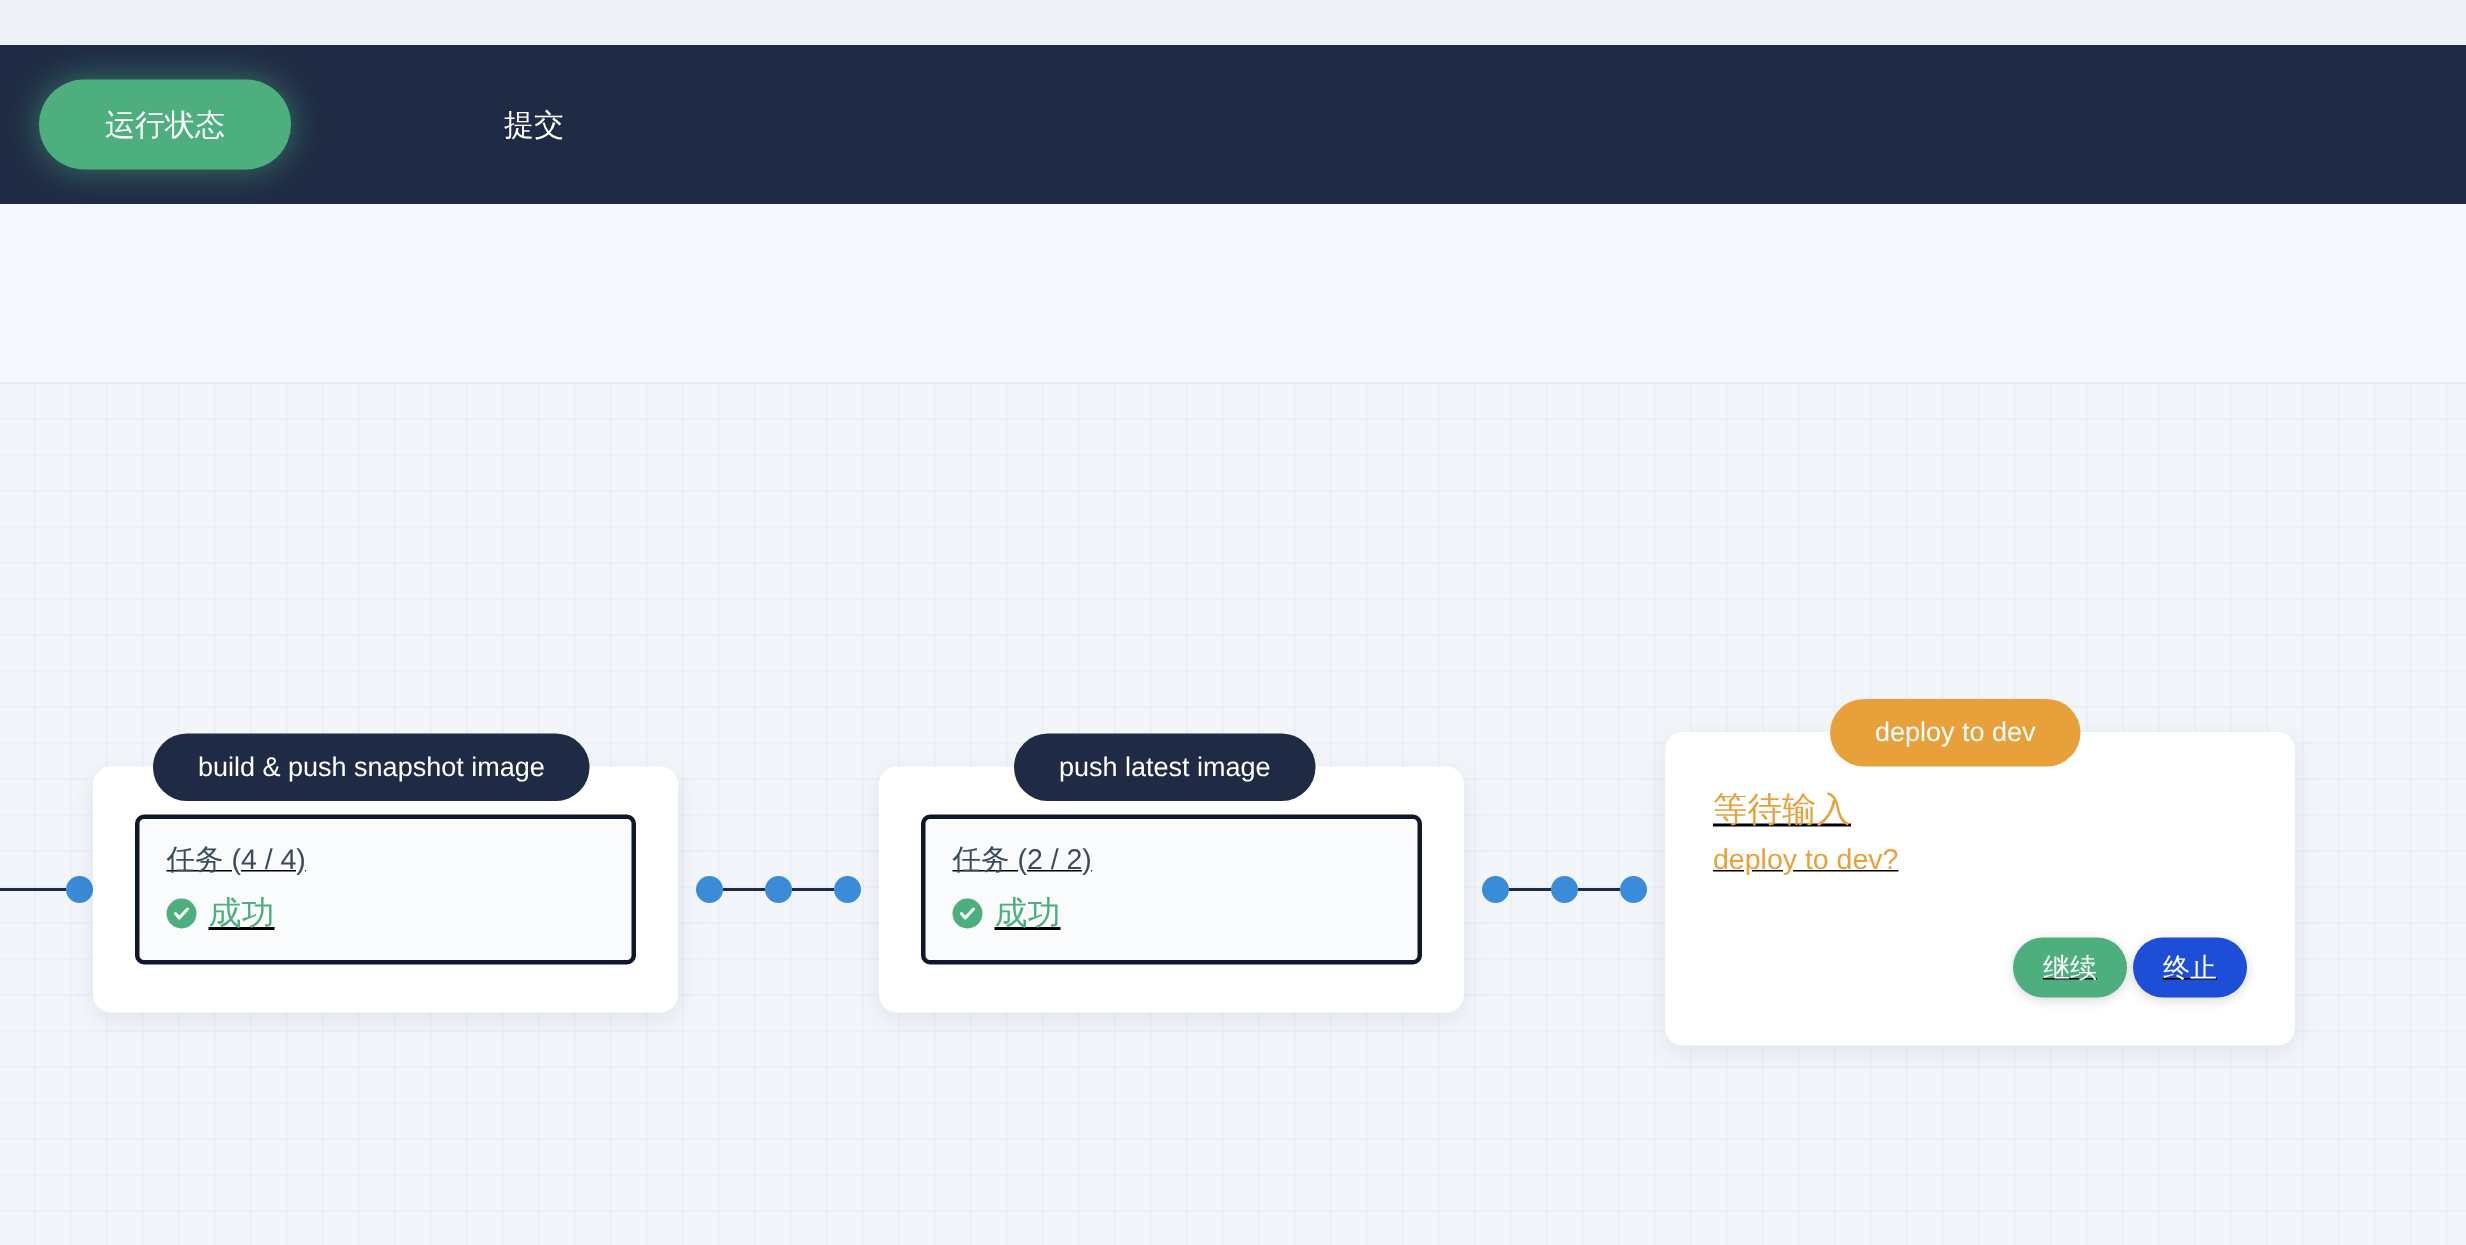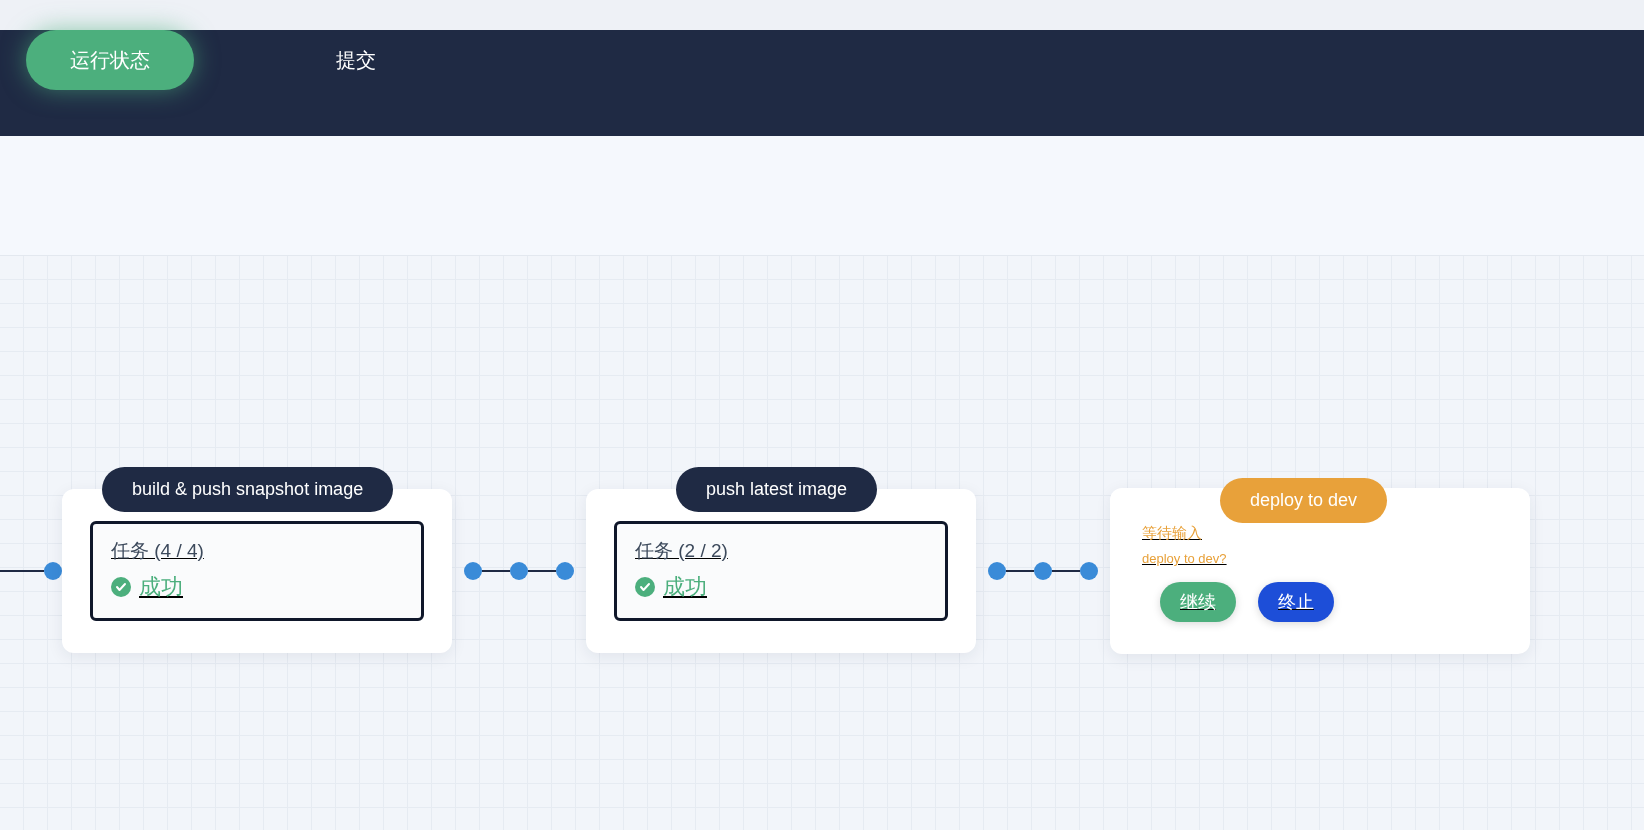--- a/index.html
+++ b/index.html
@@ -12,21 +12,21 @@
       background: #eef1f6;
       width: 1644px;
       height: 830px;
       overflow: hidden;
     }
     .header {
       background: #1f2a44;
       height: 106px;
       margin-top: 30px;
       display: flex;
-      align-items: flex-start;
+      align-items: center;
       padding-left: 26px;
       gap: 16px;
     }
     .tab {
       color: #fff;
       font-size: 20px;
       font-weight: 500;
       padding: 0 30px;
       height: 60px;
       display: flex;
@@ -142,32 +142,33 @@
       border-radius: 50%;
       background: #3a8bd8;
       flex-shrink: 0;
     }
     .stage-card.input {
       padding: 36px 32px 32px;
       min-width: 420px;
     }
     .input-label1 {
       color: #e8a13a;
-      font-size: 15px;
+      font-size: 23px;
       margin-bottom: 8px;
     }
     .input-label2 {
       color: #e8a13a;
-      font-size: 13px;
-      margin-bottom: 16px;
+      font-size: 19px;
+      margin-bottom: 40px;
     }
     .input-actions {
       display: flex;
-      gap: 22px;
+      gap: 4px;
       padding-left: 18px;
+      justify-content: flex-end;
     }
     .btn {
       border: none;
       padding: 8px 20px;
       border-radius: 20px;
       font-size: 18px;
       color: #fff;
       cursor: pointer;
       box-shadow: 0 2px 8px rgba(0,0,0,0.15);
     }
@@ -242,21 +243,21 @@
 
     <div class="connector" style="width:134px;">
       <div class="connector-dot" style="margin-left:12px;"></div>
       <div class="connector-line"></div>
       <div class="connector-dot"></div>
       <div class="connector-line"></div>
       <div class="connector-dot" style="margin-right:12px;"></div>
     </div>
 
     <div class="stage-wrap">
-      <div class="stage-label pending" style="left:110px;margin-top:12px;">deploy to dev</div>
+      <div class="stage-label pending" style="left:110px;">deploy to dev</div>
       <div class="stage-card input">
         <div class="input-label1">等待输入</div>
         <div class="input-label2">deploy to dev?</div>
         <div class="input-actions">
           <button class="btn btn-continue">继续</button>
           <button class="btn btn-abort">终止</button>
         </div>
       </div>
     </div>
 

